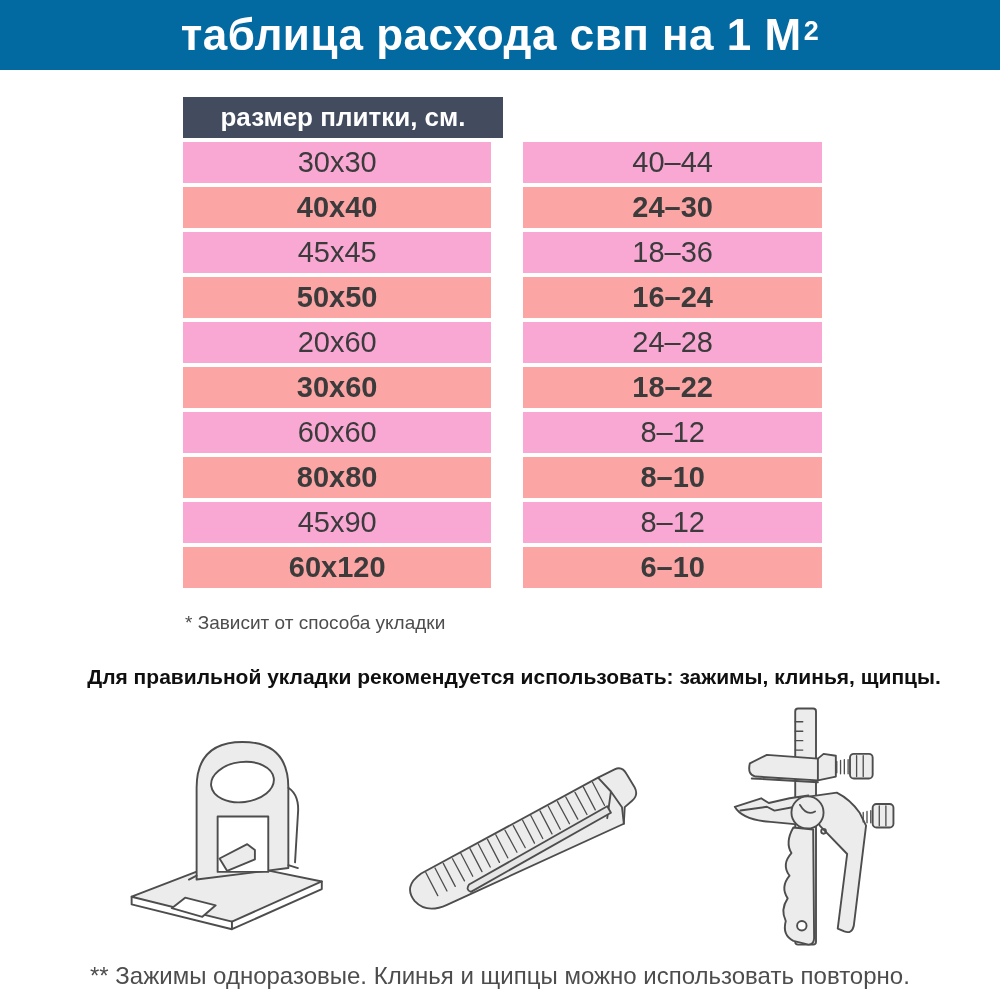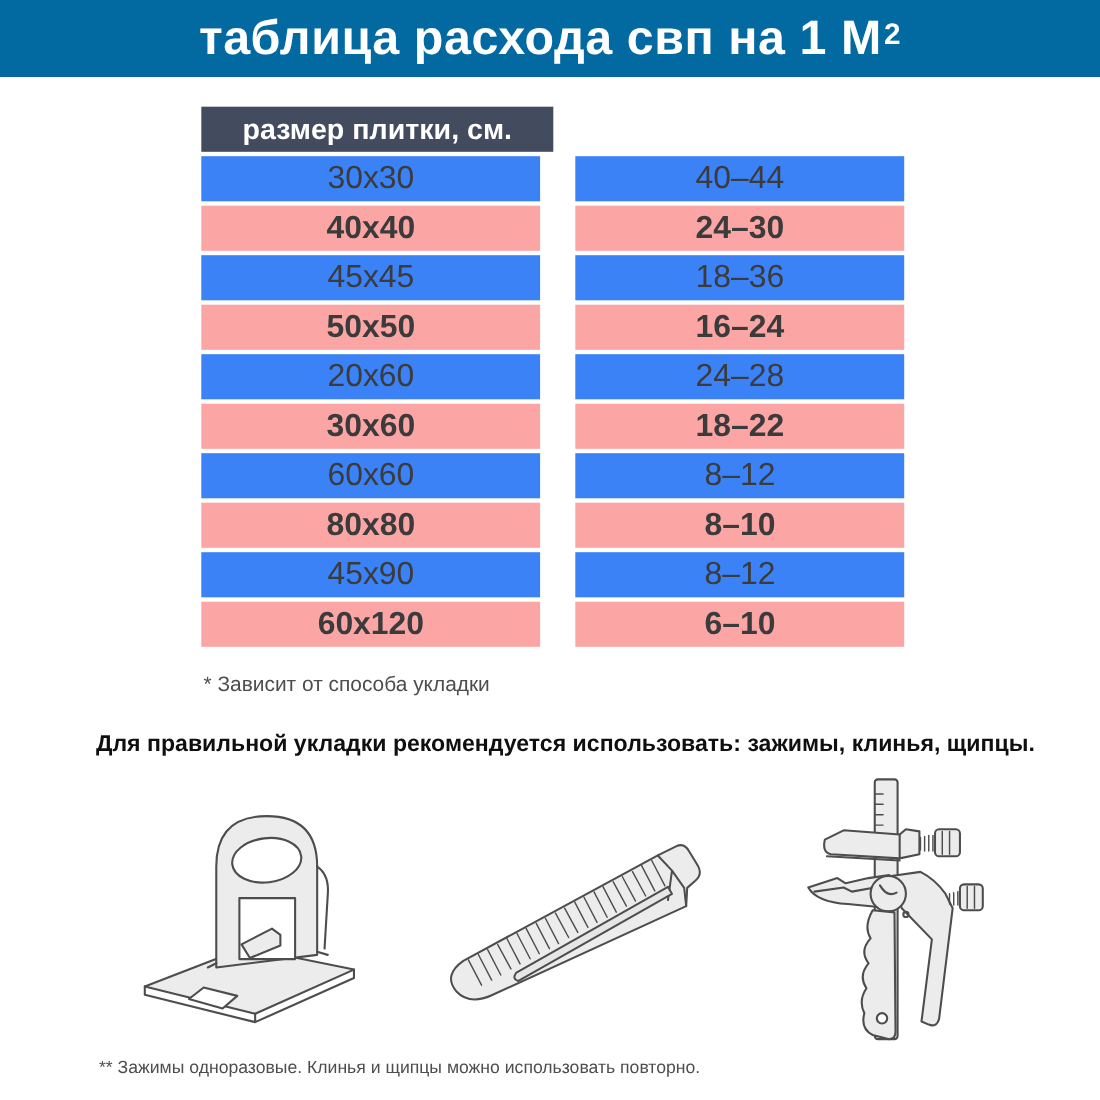--- a/index.html
+++ b/index.html
@@ -7,31 +7,31 @@
   .banner{height:70px;background:#0369a1;display:flex;align-items:center;justify-content:center;
     color:#ffffff;font-weight:bold;font-size:44px;letter-spacing:.5px;}
   .banner sup{font-size:27px;font-weight:bold;margin-left:2px;transform:translateY(-4px);display:inline-block;}
   .table{margin:27px 0 0 183px;width:639px;}
   .tr{display:flex;margin-bottom:4px;gap:23px;}
   .cell{height:41px;display:flex;align-items:center;justify-content:center;}
   .cell.left{width:320px;margin-right:9px;}
   .cell.right{width:310px;}
   .thead .cell{background:#434c5e;color:#ffffff;font-weight:bold;font-size:26px;}
   .trow .cell{font-size:29px;color:#3b3b3b;}
-  .trow.odd .cell{background:#3b82f6;}
+  .trow.odd .cell{background:#f9a8d4;}
   .trow.even .cell{background:#fca5a5;font-weight:bold;}
   .footnote1{margin:24px 0 0 185px;font-size:19px;color:#4d4d4d;}
   .recommendation{margin-top:31px;text-align:center;font-size:21px;font-weight:bold;color:#0f0f0f;padding-left:28px;}
   .tools-row{margin-top:12px;height:255px;display:flex;align-items:flex-end;justify-content:space-between;
     padding:0 80px 0 108px;}
   .tool{display:flex;align-items:flex-end;}
   .tool svg{display:block;}
   .tool-clip{margin-bottom:22px;}
   .tool-wedge{margin-bottom:42px;}
-  .footnote2{margin:6px 0 0 90px;font-size:16px;color:#4d4d4d;}
+  .footnote2{margin:6px 0 0 90px;font-size:24px;color:#4d4d4d;}
   .ln{fill:#ececec;stroke:#4d4d4d;stroke-width:2;stroke-linejoin:round;stroke-linecap:round;}
   .lnw{fill:#ffffff;stroke:#4d4d4d;stroke-width:2;stroke-linejoin:round;}
   .lnl{fill:none;stroke:#4d4d4d;stroke-width:2;stroke-linejoin:round;stroke-linecap:round;}
   .lnt{fill:none;stroke:#4d4d4d;stroke-width:1.4;stroke-linecap:round;}
 </style>
 </head>
 <body>
 
 <div class="banner">
     <span>таблица расхода свп на 1 М</span>

